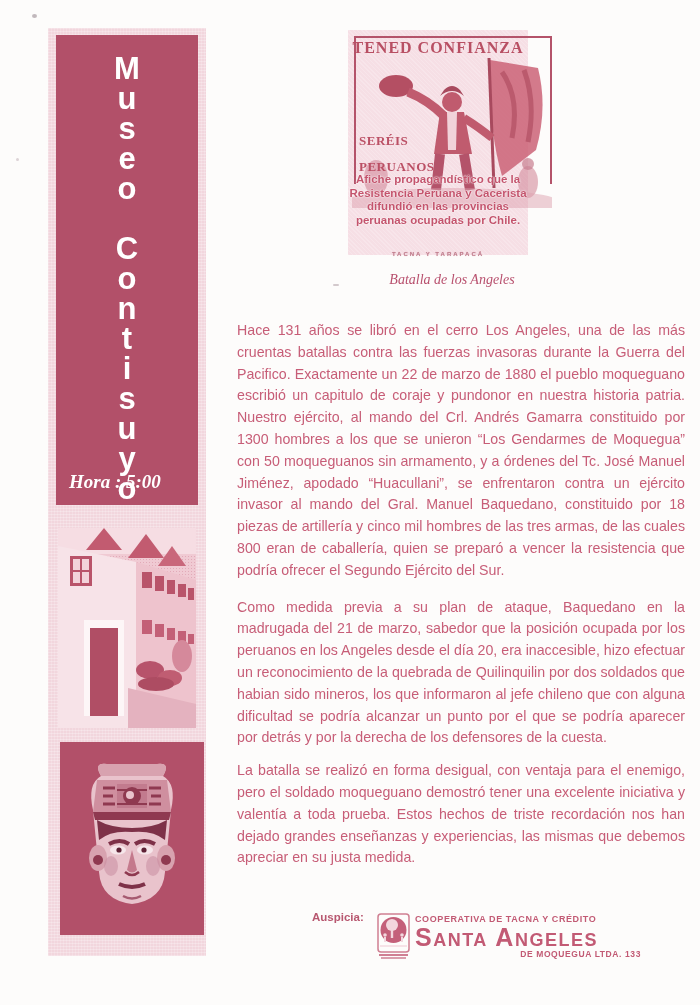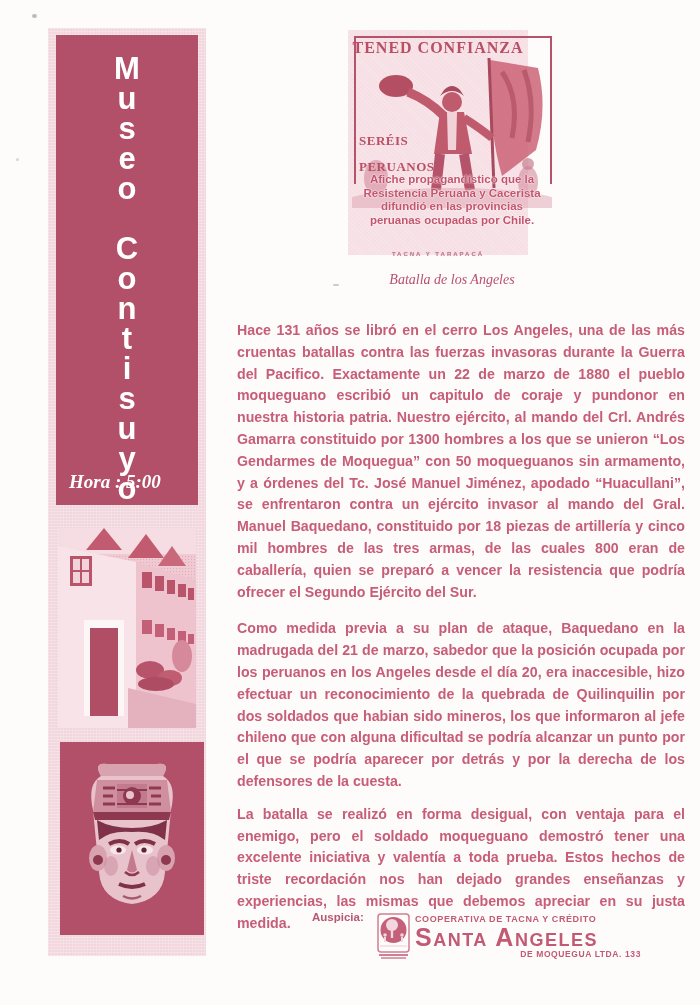--- a/index.html
+++ b/index.html
@@ -59,41 +59,41 @@
     font-family:"Liberation Serif",serif;font-weight:700;font-size:16px;
     letter-spacing:1px;color:#b84f63;
   }
   .poster-art{position:absolute;left:4px;top:28px;width:200px;height:150px;}
   .poster-left-text{
     position:absolute;left:11px;top:98px;
     font-family:"Liberation Serif",serif;font-weight:700;font-size:13px;
     color:#bb5065;line-height:26px;letter-spacing:.5px;
   }
   .poster-caption{
-    position:absolute;left:14px;top:143px;width:100%;text-align:center;
+    position:absolute;left:0;top:143px;width:100%;text-align:center;
     font-weight:700;font-size:11.5px;line-height:13.5px;color:#c4546d;
     text-shadow:0 0 2px #ffffff,0 0 1px #ffffff;
   }
   .poster-smalltext{
     position:absolute;left:0;top:221px;width:100%;text-align:center;
     font-size:6px;letter-spacing:2px;color:#c07d8d;
     text-shadow:0 0 1px #d9a9b4;font-weight:700;
   }
 
   
   .article-heading{
     position:absolute;left:327px;top:272px;width:250px;text-align:center;
     font-family:"Liberation Serif",serif;font-style:italic;font-weight:500;
     font-size:14px;color:#b8506e;
   }
 
   
   .article{
     position:absolute;left:237px;top:320px;width:448px;
-    color:#c75d77;font-size:14.2px;line-height:21.8px;text-align:justify;font-weight:bold;
+    color:#c75d77;font-size:14.2px;line-height:21.8px;text-align:justify;
   }
   .article p{margin:0 0 15px 0;}
   .article p:nth-child(2){margin-bottom:11px;}
 
   
   .footer{position:absolute;left:0;top:902px;width:700px;height:70px;padding-left:36px;}
   .auspicia{position:absolute;left:312px;top:9px;font-size:11.5px;font-weight:600;color:#b85870;}
   .coop-logo{position:absolute;left:377px;top:11px;width:33px;height:48px;}
   .coop-block{position:absolute;left:415px;top:12px;width:228px;color:#c25a74;}
   .coop-line1{font-size:9px;font-weight:700;letter-spacing:.6px;white-space:nowrap;}

